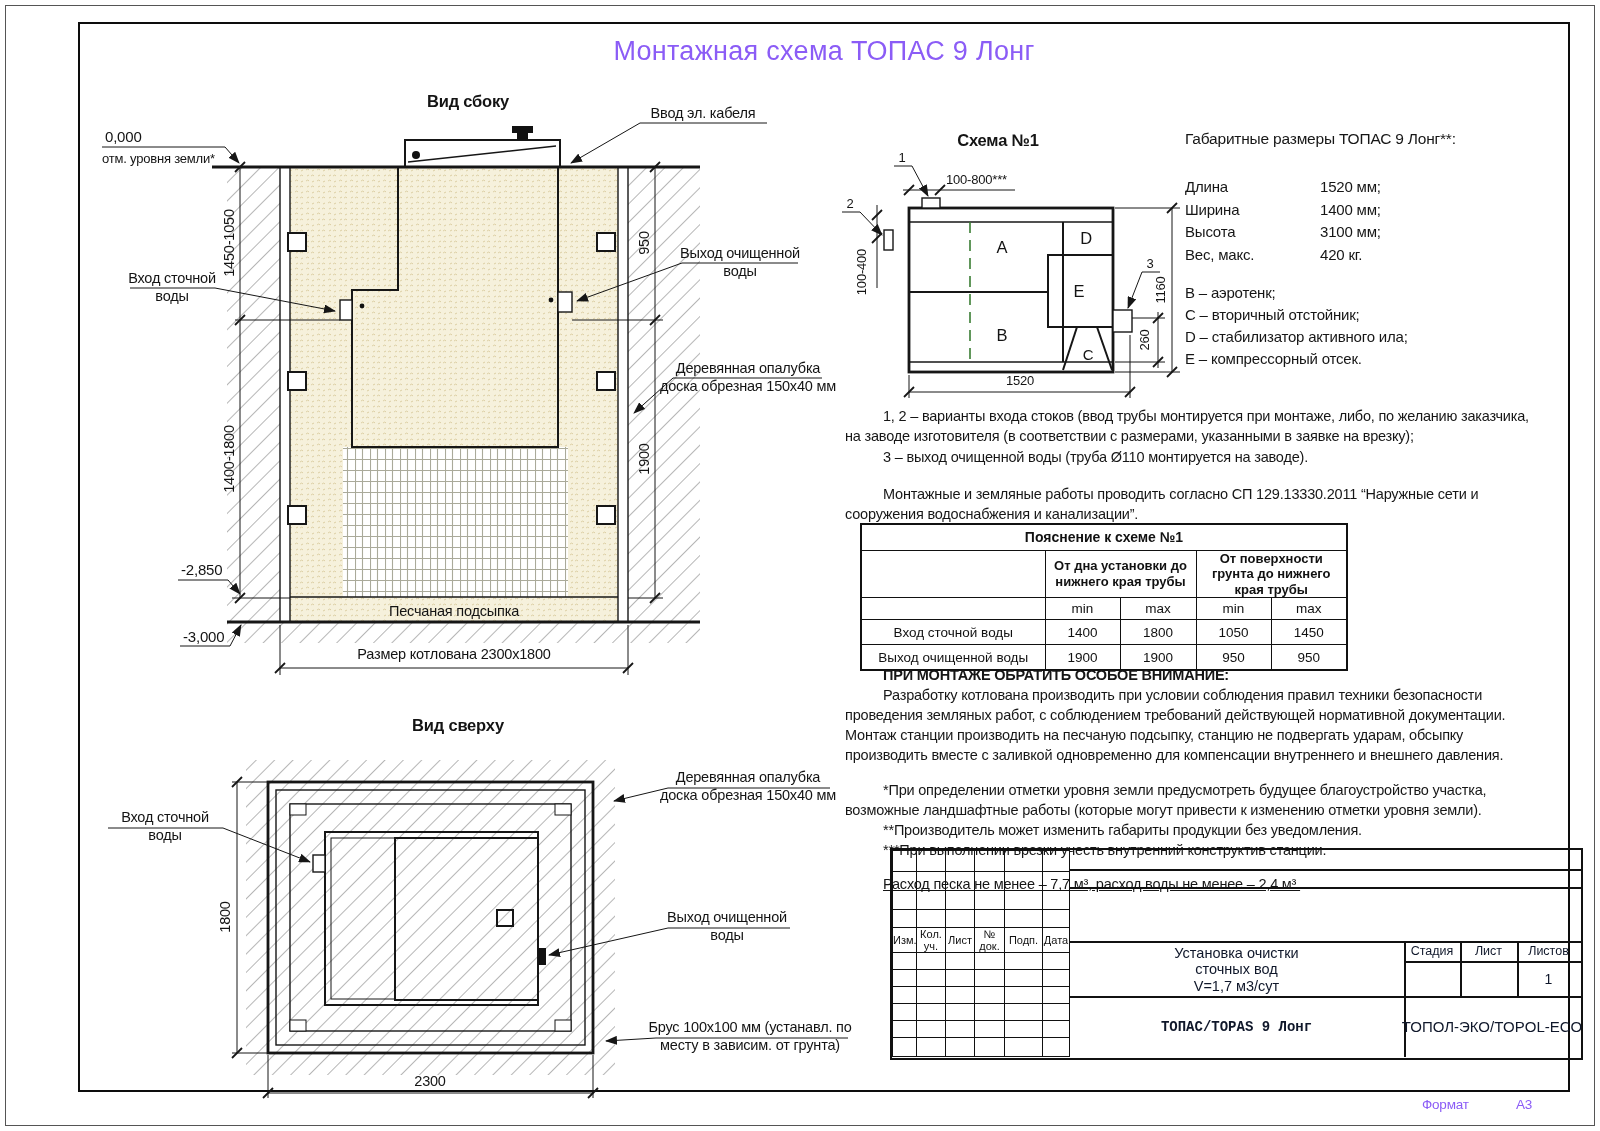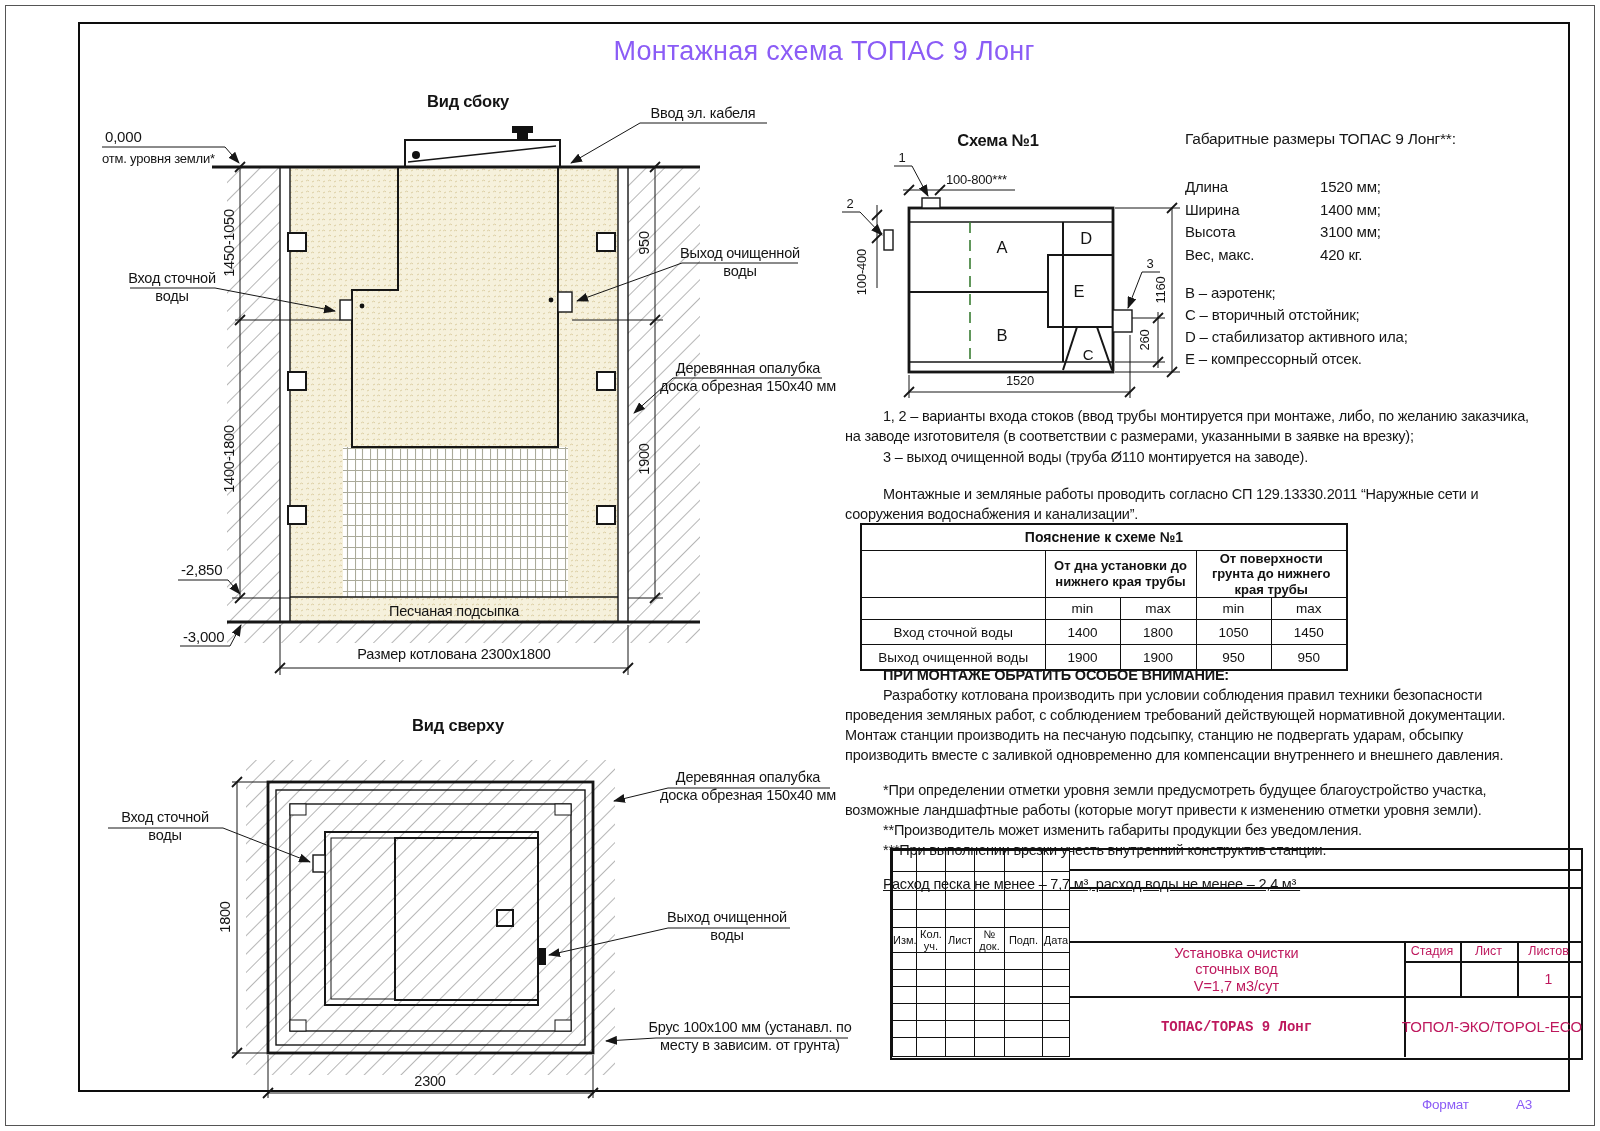--- a/index.html
+++ b/index.html
@@ -43,21 +43,21 @@
   table.exp{position:absolute;left:860px;top:523px;border-collapse:collapse;border:2.5px solid #111;table-layout:fixed;}
   table.exp td{border:1.6px solid #111;text-align:center;vertical-align:middle;padding:0 2px;font-size:13.5px;color:#111;}
   table.exp .grp{font-size:13px;line-height:1.2;font-weight:bold;}
   table.exp .tt{font-size:14px;font-weight:bold;}
   
   .tb{position:absolute;left:875px;top:848px;width:693px;height:212px;border:2.5px solid #111;margin-left:15px;}
   table.tbl{position:absolute;left:0;top:0;border-collapse:collapse;width:177px;height:207px;table-layout:fixed;}
   table.tbl td{border:1.6px solid #111;font-size:11px;text-align:center;padding:0;color:#111;}
   .hl{position:absolute;background:#111;height:2px;}
   .vl{position:absolute;background:#111;width:2px;}
-  .tb .cell{position:absolute;display:flex;align-items:center;justify-content:center;color:#be185d;}
+  .tb .cell{position:absolute;display:flex;align-items:center;justify-content:center;color:#0f172a;}
   .doc-title{left:177px;top:93px;width:335px;height:53px;flex-direction:column;font-size:14.5px;line-height:1.14;}
   .stage-l{left:512px;top:91px;width:56px;height:20px;font-size:12.5px;}
   .sheet-l{left:568px;top:91px;width:57px;height:20px;font-size:12.5px;}
   .sheets-l{left:625px;top:91px;width:63px;height:20px;font-size:12.5px;}
   .sheets-v{left:625px;top:111px;width:63px;height:35px;font-size:14px;}
   .product{left:177px;top:146px;width:335px;height:61px;font-size:14px;font-weight:bold;font-family:Liberation Mono, monospace;}
   .company{left:512px;top:146px;width:176px;height:61px;font-size:15px;white-space:nowrap;}
 </style>
 </head>
 <body>

